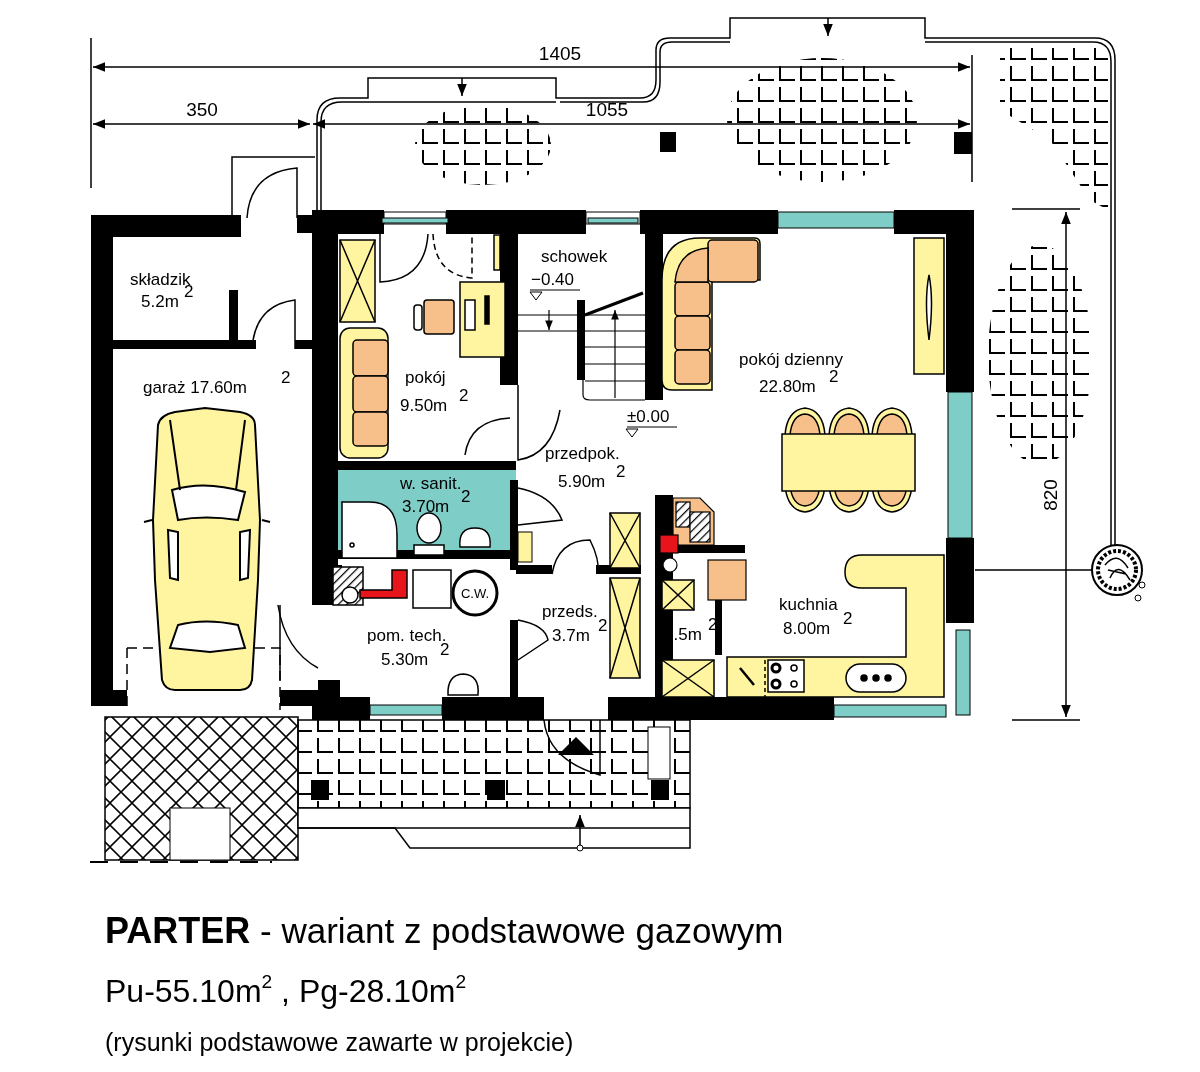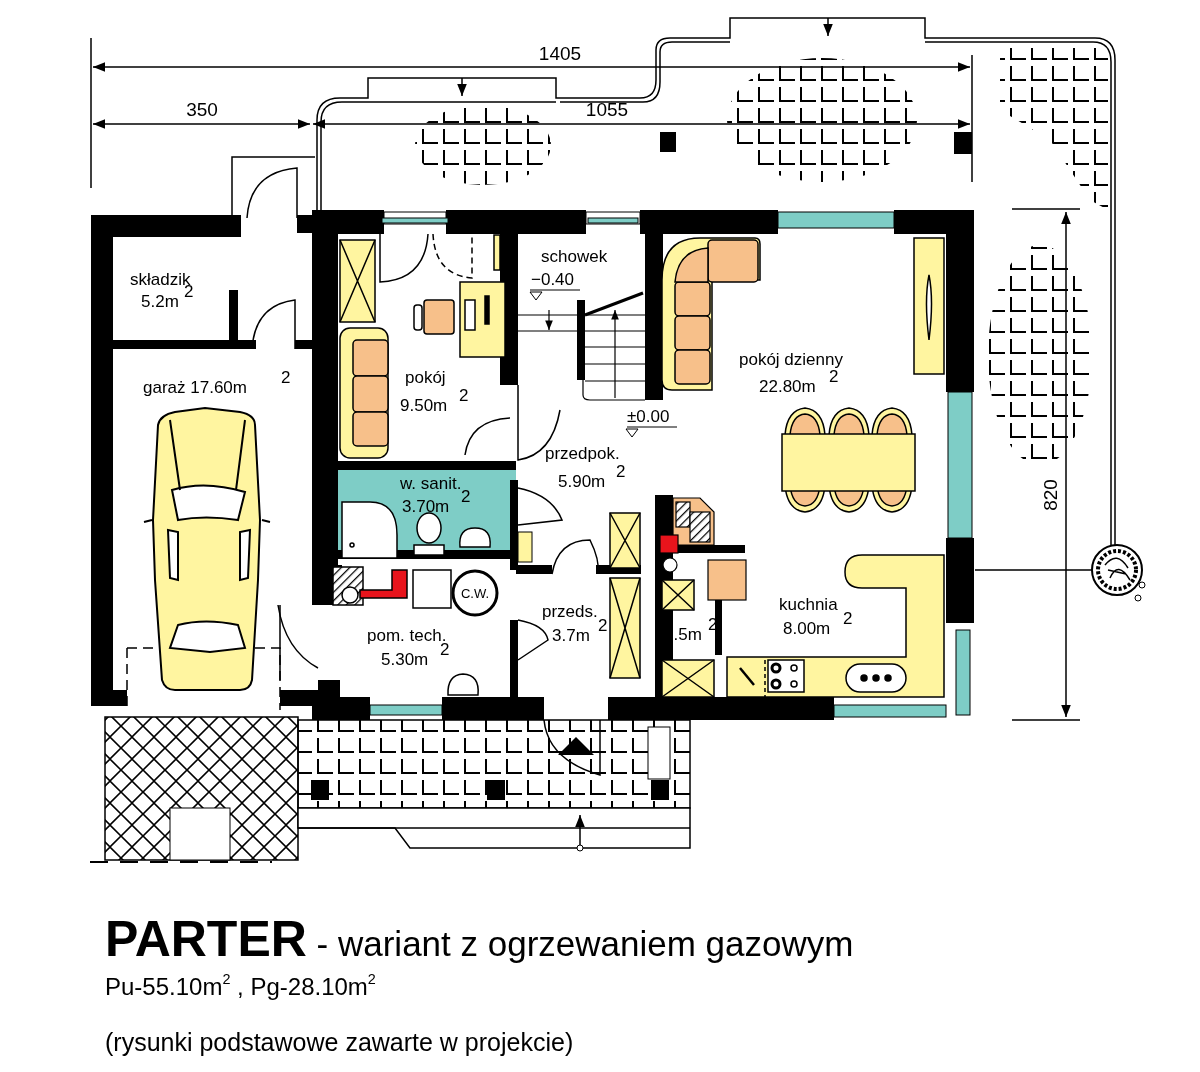--- a/index.html
+++ b/index.html
@@ -2,22 +2,22 @@
 <html><head>
 <meta charset="utf-8">
 <style>
   html,body{margin:0;padding:0;background:#fff;}
   body{width:1200px;height:1072px;position:relative;overflow:hidden;font-family:"Liberation Sans",sans-serif;}
   #plan{position:absolute;left:0;top:0;width:1200px;height:900px;}
   .lbl{font-family:"Liberation Sans",sans-serif;fill:#000;font-size:17px;}
   .dim{font-family:"Liberation Sans",sans-serif;fill:#000;font-size:19px;}
   .caption{position:absolute;left:105px;color:#000;white-space:nowrap;font-family:"Liberation Sans",sans-serif;}
   #cap1{top:910px;font-size:35px;}
-  #cap1 b{font-weight:bold;font-size:50px;}
-  #cap2{top:973px;font-size:24px;}
+  #cap1 b{font-weight:bold;font-size:36px;}
+  #cap2{top:973px;font-size:32px;}
   #cap3{top:1028px;font-size:25px;}
   sup{font-size:60%;vertical-align:top;position:relative;top:-2px;}
 </style>
 </head>
 <body>
 
 <svg id="plan" viewBox="0 0 1200 900" xmlns="http://www.w3.org/2000/svg">
   <defs>
     <pattern id="tiles" width="21" height="21" patternUnits="userSpaceOnUse">
       <path d="M3 3 V17 H18" fill="none" stroke="#000" stroke-width="2"></path>
@@ -342,15 +342,15 @@
 
     <text class="lbl" x="664" y="640">1.5m</text>
     <text class="lbl" x="708" y="630" font-size="11">2</text>
 
     <text class="lbl" x="779" y="610">kuchnia</text>
     <text class="lbl" x="783" y="634">8.00m</text>
     <text class="lbl" x="843" y="624" font-size="11">2</text>
   </g>
 </svg>
 
-<div class="caption" id="cap1"><b>PARTER</b><span> - wariant z ogrzewaniem gazowym</span></div>
+<div class="caption" id="cap1"><b>PARTER</b><span> - wariant z podstawowe gazowym</span></div>
 <div class="caption" id="cap2"><span>Pu-55.10m</span><sup>2</sup><span> ,</span><span>  Pg-28.10m</span><sup>2</sup></div>
 <div class="caption" id="cap3">(rysunki podstawowe zawarte w projekcie)</div>
 
 </body></html>

